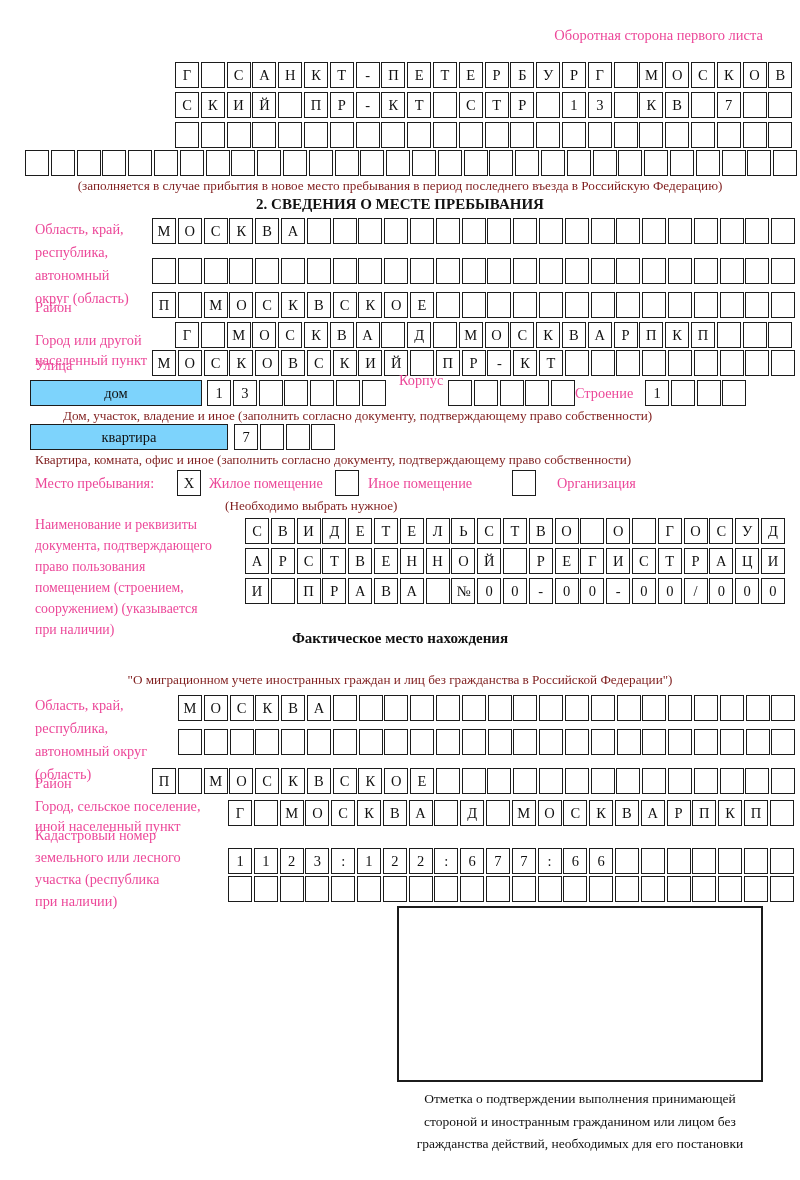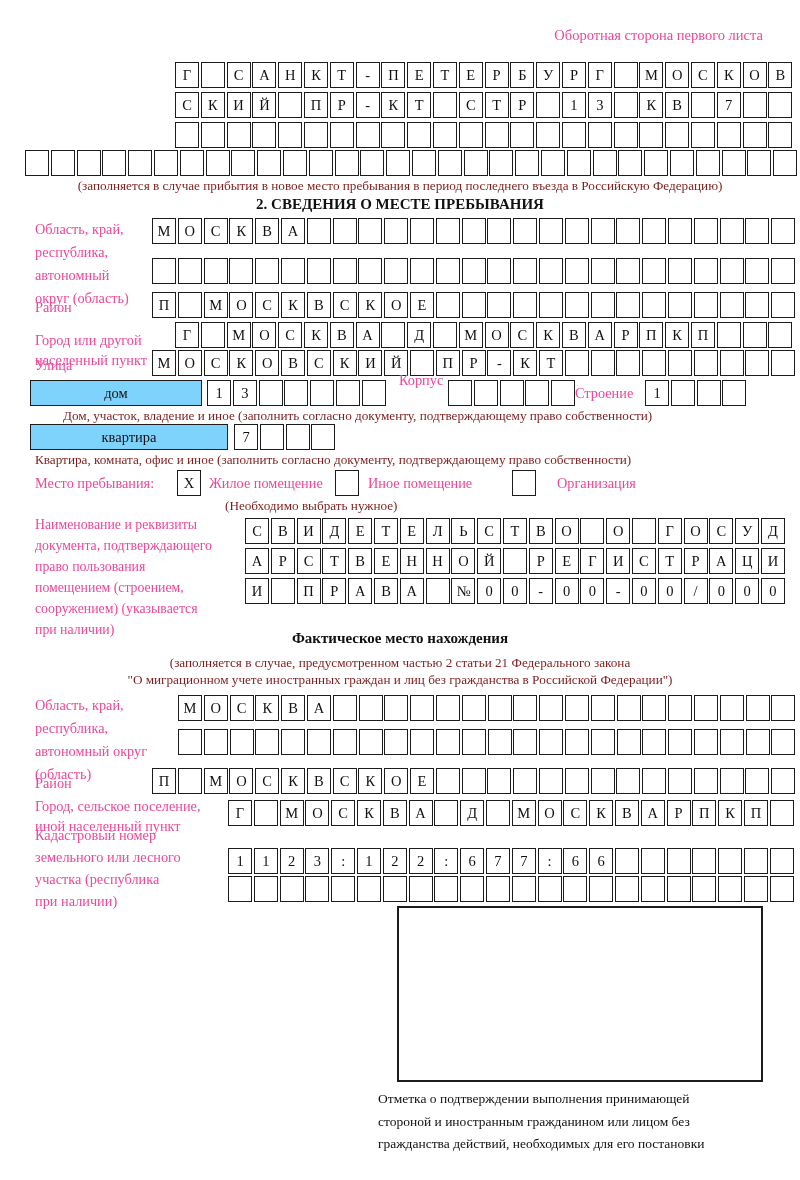--- a/index.html
+++ b/index.html
@@ -19,21 +19,21 @@
   }
   .bigbox{
     position:absolute;box-sizing:border-box;height:26px;border:1.6px solid #1c1c1c;
     display:flex;align-items:center;justify-content:center;font-size:14.5px;background:#7dd3fc;
   }
   .chk{
     position:absolute;box-sizing:border-box;width:24px;height:26px;border:1.6px solid #1c1c1c;
     display:flex;align-items:center;justify-content:center;font-size:14.5px;background:#fff;
   }
   .stamp{position:absolute;box-sizing:border-box;border:2px solid #1c1c1c;background:#fff;}
-  .stampnote{position:absolute;font-size:13.5px;line-height:22.5px;text-align:left;color:#111;}
+  .stampnote{position:absolute;font-size:13.5px;line-height:22.5px;text-align:center;color:#111;}
 </style>
 </head>
 <body>
 
 <div class="page">
 
   <div class="lbl" style="top:24px;right:37px;font-size:14.5px;">Оборотная сторона первого листа</div>
 
   <div class="cellrow" style="left:175px;top:62px;">
       <span class="cell">Г</span>
@@ -416,21 +416,20 @@
       <span class="cell">-</span>
       <span class="cell">0</span>
       <span class="cell">0</span>
       <span class="cell">/</span>
       <span class="cell">0</span>
       <span class="cell">0</span>
       <span class="cell">0</span>
     </div>
 
   <div class="title" style="top:630px;">Фактическое место нахождения</div>
-  <div class="note center" style="top:655px;">(заполняется в случае, предусмотренном частью 2 статьи 21 Федерального закона</div>
   <div class="note center" style="top:672px;">"О миграционном учете иностранных граждан и лиц без гражданства в Российской Федерации")</div>
 
   <div class="lbl" style="left:35px;top:694px;line-height:23px;">
     <div>Область, край,</div>
     <div>республика,</div>
     <div>автономный округ</div>
     <div>(область)</div>
   </div>
   <div class="cellrow" style="left:178px;top:695px;">
       <span class="cell">М</span>

